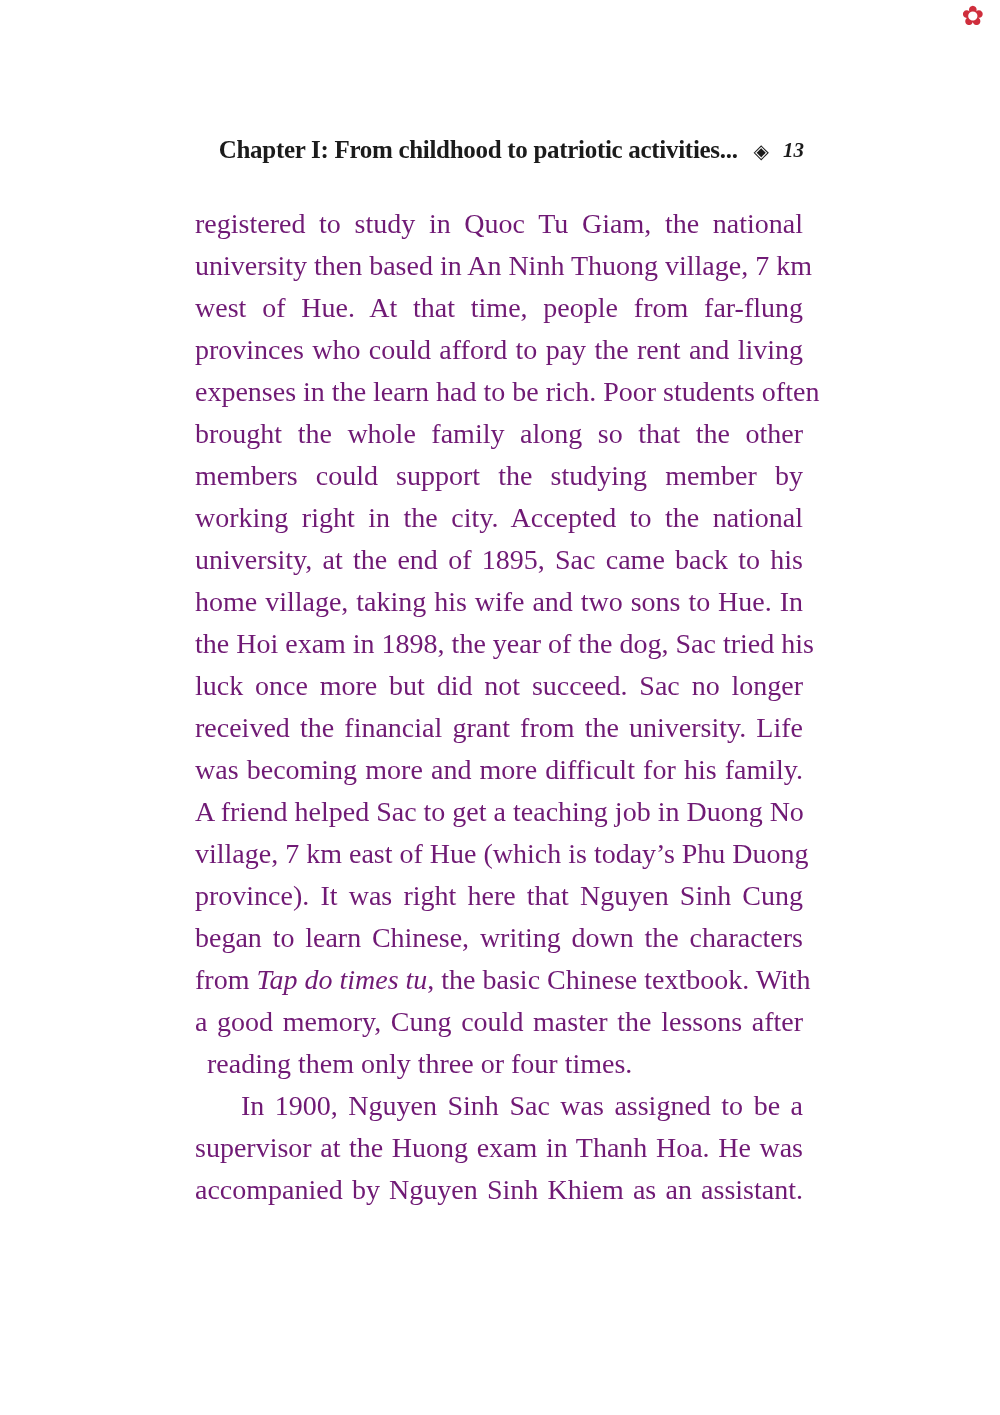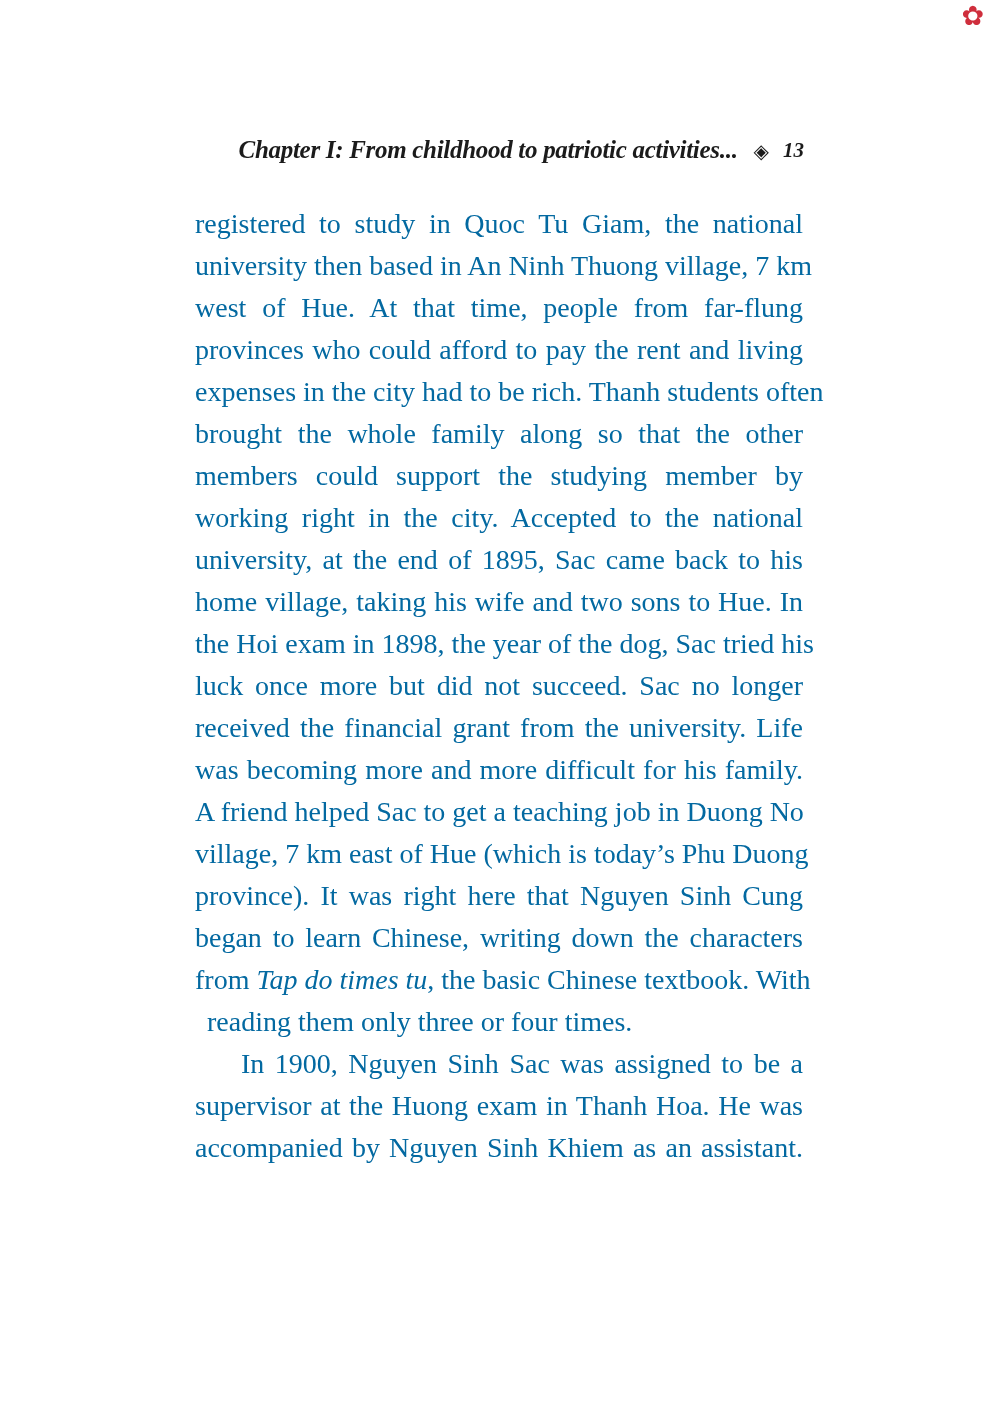--- a/index.html
+++ b/index.html
@@ -26,21 +26,20 @@
   .header {
     position: absolute;
     top: 136px;
     right: 196px;
     display: flex;
     align-items: center;
     white-space: nowrap;
     color: #1b1b1b;
   }
   .header-text {
-    font-style: italic;
     font-weight: bold;
     font-size: 25px;
     letter-spacing: -0.3px;
   }
   .header-diamond {
     font-size: 20px;
     margin: 0 14px 0 16px;
     font-style: normal;
     font-family: "DejaVu Sans", sans-serif;
     color: #1b1b1b;
@@ -49,21 +48,21 @@
   .header-page-number {
     font-style: italic;
     font-weight: bold;
     font-size: 21px;
   }
   .body-text {
     position: absolute;
     left: 195px;
     top: 203px;
     width: 608px;
-    color: #0369a1;
+    color: #701a75;
     font-size: 28px;
   }
   .para { margin: 0; }
   .line {
     height: 42px;
     line-height: 42px;
     text-align: justify;
     text-align-last: justify;
     white-space: nowrap;
   }
@@ -90,35 +89,36 @@
     <span class="header-diamond">◈</span>
     <span class="header-page-number">13</span>
   </div>
 
   <div class="body-text" id="body-container">
       <div class="para">
         <div class="line">registered to study in Quoc Tu Giam, the national</div>
         <div class="line">university then based in An Ninh Thuong village, 7 km</div>
         <div class="line">west of Hue. At that time, people from far-flung</div>
         <div class="line">provinces who could afford to pay the rent and living</div>
-        <div class="line">expenses in the city had to be rich. Thanh students often</div>
+        <div class="line">expenses in the learn had to be rich. Poor students often</div>
         <div class="line">brought the whole family along so that the other</div>
         <div class="line">members could support the studying member by</div>
         <div class="line">working right in the city. Accepted to the national</div>
         <div class="line">university, at the end of 1895, Sac came back to his</div>
         <div class="line">home village, taking his wife and two sons to Hue. In</div>
         <div class="line">the Hoi exam in 1898, the year of the dog, Sac tried his</div>
         <div class="line">luck once more but did not succeed. Sac no longer</div>
         <div class="line">received the financial grant from the university. Life</div>
         <div class="line">was becoming more and more difficult for his family.</div>
         <div class="line">A friend helped Sac to get a teaching job in Duong No</div>
         <div class="line">village, 7 km east of Hue (which is today’s Phu Duong</div>
         <div class="line">province). It was right here that Nguyen Sinh Cung</div>
         <div class="line">began to learn Chinese, writing down the characters</div>
         <div class="line">from <i>Tap do times tu</i>, the basic Chinese textbook. With</div>
+        <div class="line">a good memory, Cung could master the lessons after</div>
         <div class="line lastline">reading them only three or four times.</div>
       </div>
       <div class="para">
         <div class="line indent">In 1900, Nguyen Sinh Sac was assigned to be a</div>
         <div class="line">supervisor at the Huong exam in Thanh Hoa. He was</div>
         <div class="line">accompanied by Nguyen Sinh Khiem as an assistant.</div>
       </div>
     </div>
 
 </div>

